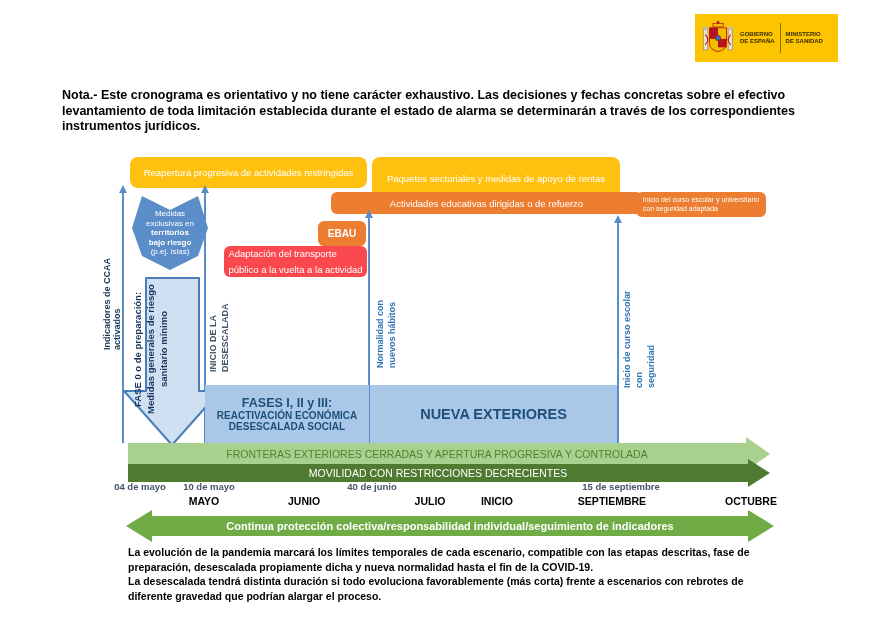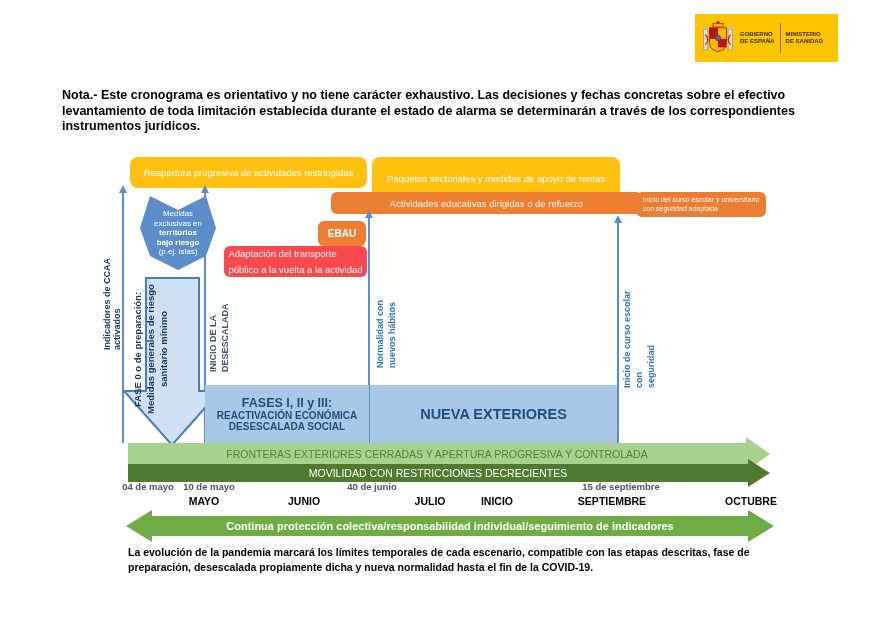--- a/index.html
+++ b/index.html
@@ -33,21 +33,21 @@
   .vtext{position:absolute;writing-mode:vertical-rl;transform:rotate(180deg);
          font-weight:bold;white-space:pre-line;}
 
   
   .vline{position:absolute;width:2px;background:#5B8DC8;}
   .vhead{position:absolute;top:-7px;left:50%;transform:translateX(-50%);width:0;height:0;
          border-left:4px solid transparent;border-right:4px solid transparent;
          border-bottom:8px solid #5B8DC8;}
 
   
-  .chevron-wrap{position:absolute;left:140px;top:196px;width:76px;height:74px;}
+  .chevron-wrap{position:absolute;left:132px;top:196px;width:76px;height:74px;}
   .chevron-txt{position:absolute;left:0;top:13px;width:76px;text-align:center;color:#fff;
                font-size:8px;line-height:9.5px;}
 
   
   .garrow{position:absolute;display:flex;align-items:center;justify-content:center;
           font-weight:normal;}
   .ghead{position:absolute;left:100%;width:0;height:0;}
 
   .dates span,.months span{position:absolute;transform:translateX(-50%);white-space:nowrap;}
   .dates span{font-size:9.5px;font-weight:bold;color:#44546A;}
@@ -152,21 +152,21 @@
   <div class="garrow" style="left:128px;top:443px;width:618px;height:21px;background:#A9D18E;color:#538135;font-size:10.5px;">
     <span>FRONTERAS EXTERIORES CERRADAS Y APERTURA PROGRESIVA Y CONTROLADA</span>
     <span class="ghead" style="top:-6px;border-top:17px solid transparent;border-bottom:17px solid transparent;border-left:24px solid #A9D18E;"></span>
   </div>
   <div class="garrow" style="left:128px;top:464px;width:620px;height:18px;background:#4E7B2F;color:#fff;font-size:10.5px;">
     <span>MOVILIDAD CON RESTRICCIONES DECRECIENTES</span>
     <span class="ghead" style="top:-5px;border-top:14px solid transparent;border-bottom:14px solid transparent;border-left:22px solid #4E7B2F;"></span>
   </div>
 
   <div class="dates">
-    <span style="left:148px;top:481px;">04 de mayo</span>
+    <span style="left:140px;top:481px;">04 de mayo</span>
     <span style="left:209px;top:481px;">10 de mayo</span>
     <span style="left:372px;top:481px;">40 de junio</span>
     <span style="left:621px;top:481px;">15 de septiembre</span>
   </div>
   <div class="months">
     <span style="left:204px;top:495px;">MAYO</span>
     <span style="left:304px;top:495px;">JUNIO</span>
     <span style="left:406px;top:495px;margin-left:24px;">JULIO</span>
     <span style="left:497px;top:495px;">INICIO</span>
     <span style="left:612px;top:495px;">SEPTIEMBRE</span>
@@ -174,15 +174,17 @@
   </div>
 
   <svg class="abs" style="left:126px;top:510px;" width="648" height="32" viewBox="0 0 648 32">
     <polygon points="0,16 26,0 26,6 622,6 622,0 648,16 622,32 622,26 26,26 26,32" fill="#6FAC46"></polygon>
   </svg>
   <div class="bottom-arrow-text">Continua protección colectiva/responsabilidad individual/seguimiento de indicadores</div>
 
   <div class="footer">
     <p>La evolución de la pandemia marcará los límites temporales de cada escenario, compatible con las etapas descritas, fase de
 preparación, desescalada propiamente dicha y nueva normalidad hasta el fin de la COVID-19.</p>
+    <p>La desescalada tendrá distinta duración si todo evoluciona favorablemente (más corta) frente a escenarios con rebrotes de
+diferente gravedad que podrían alargar el proceso.</p>
   </div>
 
 </div>
 
 </body></html>

